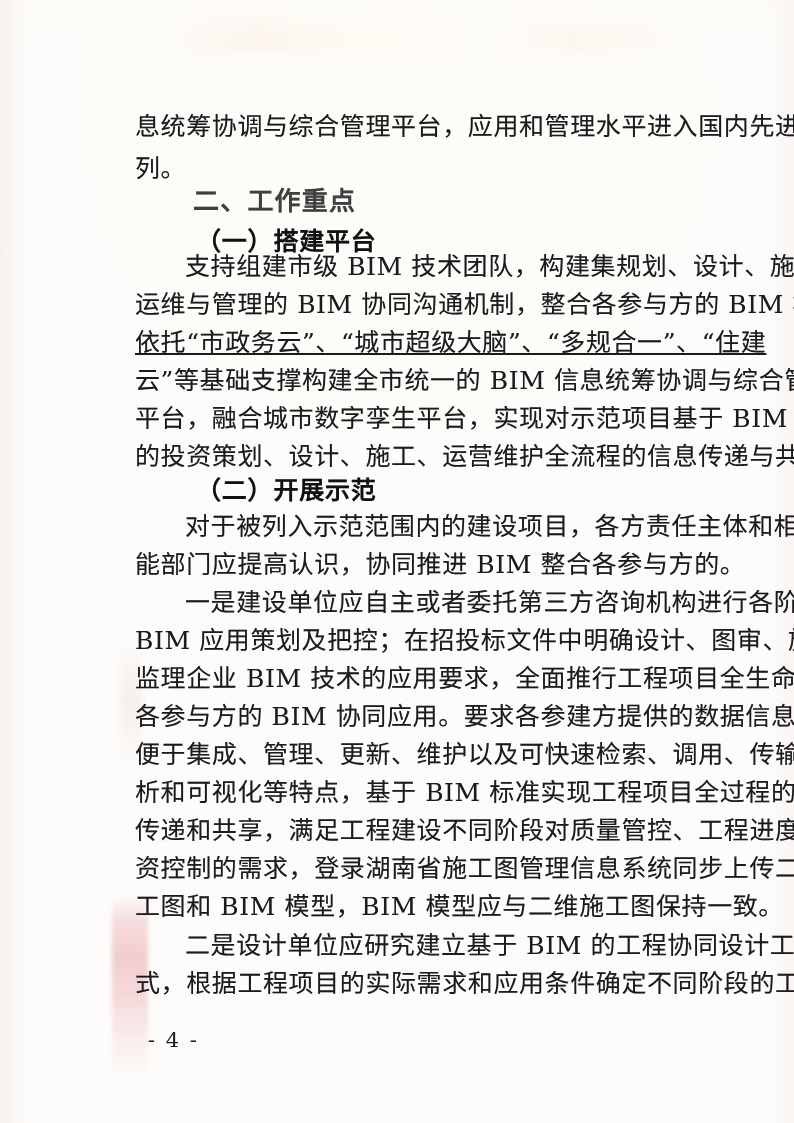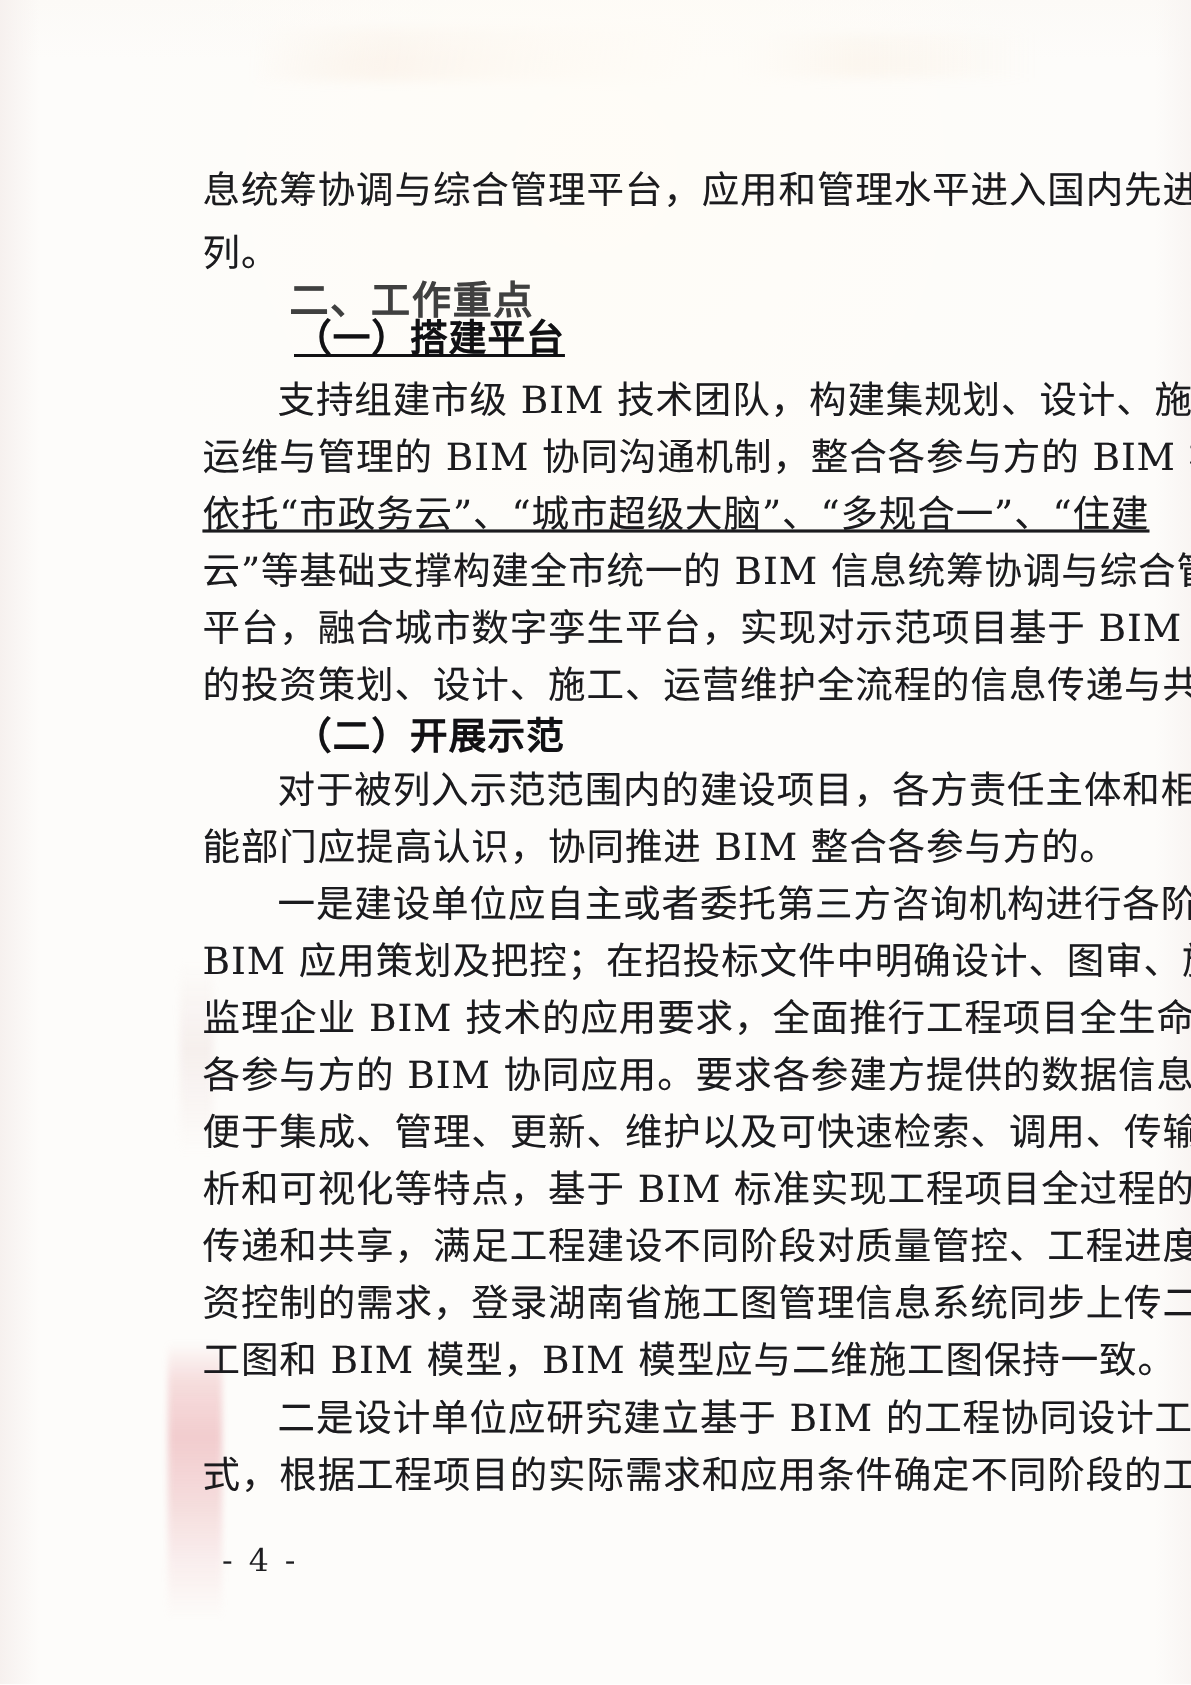--- a/index.html
+++ b/index.html
@@ -166,21 +166,21 @@
   <div class="smudge-mid-left"></div>
   <div class="seal-bleed-left"></div>
 
   <div class="content">
 
     <div class="line body-line" style="left:135px; top:114px;">息统筹协调与综合管理平台，应用和管理水平进入国内先进行</div>
     <div class="line body-line" style="left: 135px; top: 155.636px;">列。</div>
 
     <div class="line h1-line" style="left: 193px; top: 187.528px;">二、工作重点</div>
 
-    <div class="line h2-line" style="left: 196px; top: 213px; text-decoration: underline;">（一）搭建平台</div>
+    <div class="line h2-line" style="left: 196px; top: 229px;">（一）搭建平台</div>
 
     <div class="line body-line" style="left: 185px; top: 253.969px;">支持组建市级 BIM 技术团队，构建集规划、设计、施工、</div>
     <div class="line body-line" style="left: 135px; top: 292.062px;">运维与管理的 BIM 协同沟通机制，整合各参与方的 BIM 模型，</div>
     <div class="line body-line" style="left: 135px; top: 330.155px; text-decoration: underline;">依托“市政务云”、“城市超级大脑”、“多规合一”、“住建</div>
     <div class="line body-line" style="left: 135px; top: 368.248px;">云”等基础支撑构建全市统一的 BIM 信息统筹协调与综合管理</div>
     <div class="line body-line" style="left: 135px; top: 406.34px;">平台，融合城市数字孪生平台，实现对示范项目基于 BIM 技术</div>
     <div class="line body-line" style="left: 135px; top: 444.433px;">的投资策划、设计、施工、运营维护全流程的信息传递与共享。</div>
 
     <div class="line h2-line" style="left: 196px; top: 478.097px;">（二）开展示范</div>
 

